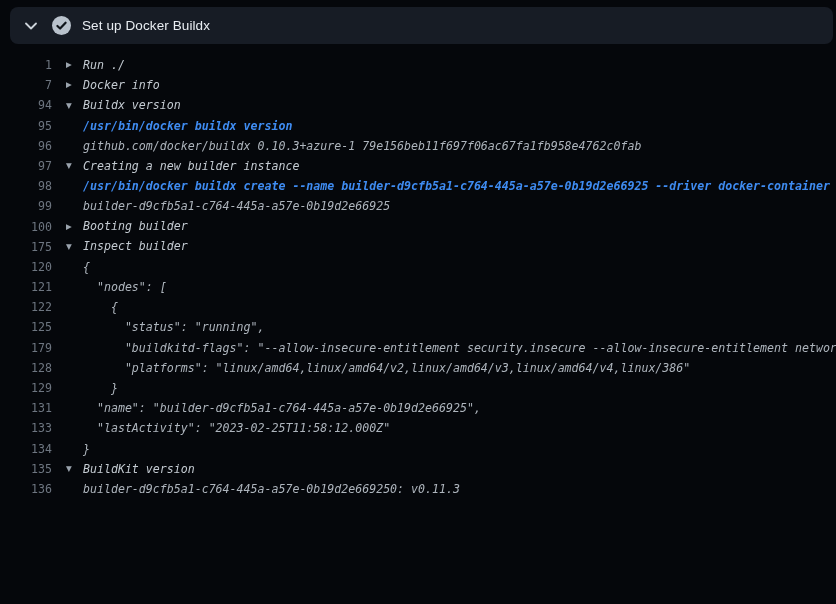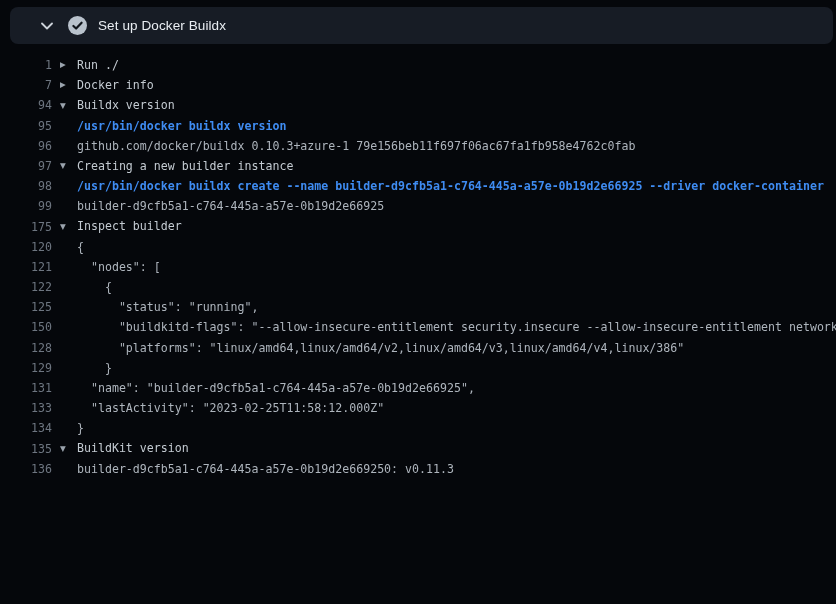--- a/index.html
+++ b/index.html
@@ -11,21 +11,21 @@
     overflow:hidden;
     font-family:"DejaVu Sans Mono","Liberation Mono",monospace;
   }
   .step-header{
     height:37px;
     margin:7px 3px 0 10px;
     border-radius:8px;
     background:var(--header-bg,#171c25);
     display:flex;
     align-items:center;
-    padding:0 24px;
+    padding:0 8px;
     cursor:pointer;
   }
   .chev{
     width:26px;height:100%;
     display:flex;align-items:center;justify-content:center;
     flex:0 0 auto;
   }
   .check{
     width:19px;height:19px;
     margin-left:8px;margin-right:11px;
@@ -50,21 +50,21 @@
     line-height:20.2px;
     white-space:pre;
   }
   .num{
     flex:0 0 52px;
     text-align:right;
     color:var(--line-number,#6e7681);
     cursor:pointer;
     text-decoration:none;
   }
-  .body{margin-left:8px;flex:1 1 auto;overflow:hidden;}
+  .body{margin-left:14px;flex:1 1 auto;overflow:hidden;font-style:italic;}
   .body.output,.body.command{padding-left:17px;}
   .body.command{color:var(--command-text,#3f8cf2);font-weight:bold;}
   .body.output{color:var(--output-text,#aeb5bd);}
   .body.group-expanded,.body.group-collapsed{cursor:pointer;}
   .tri{
     display:inline-block;
     width:17px;
     font-size:7.5px;
     vertical-align:1.5px;
     color:var(--arrow-color,#9aa3ad);
@@ -94,26 +94,27 @@
 
   <div class="log" id="log">
       <div class="row"><span class="num">1</span><span class="body group-collapsed"><span class="tri">▶</span><span class="gtext">Run ./</span></span></div>
       <div class="row"><span class="num">7</span><span class="body group-collapsed"><span class="tri">▶</span><span class="gtext">Docker info</span></span></div>
       <div class="row"><span class="num">94</span><span class="body group-expanded"><span class="tri">▼</span><span class="gtext">Buildx version</span></span></div>
       <div class="row"><span class="num">95</span><span class="body command">/usr/bin/docker buildx version</span></div>
       <div class="row"><span class="num">96</span><span class="body output">github.com/docker/buildx 0.10.3+azure-1 79e156beb11f697f06ac67fa1fb958e4762c0fab</span></div>
       <div class="row"><span class="num">97</span><span class="body group-expanded"><span class="tri">▼</span><span class="gtext">Creating a new builder instance</span></span></div>
       <div class="row"><span class="num">98</span><span class="body command">/usr/bin/docker buildx create --name builder-d9cfb5a1-c764-445a-a57e-0b19d2e66925 --driver docker-container</span></div>
       <div class="row"><span class="num">99</span><span class="body output">builder-d9cfb5a1-c764-445a-a57e-0b19d2e66925</span></div>
+      <div class="row"><span class="num">100</span><span class="body group-collapsed"><span class="tri">▶</span><span class="gtext">Booting builder</span></span></div>
       <div class="row"><span class="num">175</span><span class="body group-expanded"><span class="tri">▼</span><span class="gtext">Inspect builder</span></span></div>
       <div class="row"><span class="num">120</span><span class="body output">{</span></div>
       <div class="row"><span class="num">121</span><span class="body output">  "nodes": [</span></div>
       <div class="row"><span class="num">122</span><span class="body output">    {</span></div>
       <div class="row"><span class="num">125</span><span class="body output">      "status": "running",</span></div>
-      <div class="row"><span class="num">150</span><span class="body output">      "buildkitd-flags": "--allow-insecure-entitlement security.insecure --allow-insecure-entitlement network.host",</span></div>
+      <div class="row"><span class="num">179</span><span class="body output">      "buildkitd-flags": "--allow-insecure-entitlement security.insecure --allow-insecure-entitlement network.host",</span></div>
       <div class="row"><span class="num">128</span><span class="body output">      "platforms": "linux/amd64,linux/amd64/v2,linux/amd64/v3,linux/amd64/v4,linux/386"</span></div>
       <div class="row"><span class="num">129</span><span class="body output">    }</span></div>
       <div class="row"><span class="num">131</span><span class="body output">  "name": "builder-d9cfb5a1-c764-445a-a57e-0b19d2e66925",</span></div>
       <div class="row"><span class="num">133</span><span class="body output">  "lastActivity": "2023-02-25T11:58:12.000Z"</span></div>
       <div class="row"><span class="num">134</span><span class="body output">}</span></div>
       <div class="row"><span class="num">135</span><span class="body group-expanded"><span class="tri">▼</span><span class="gtext">BuildKit version</span></span></div>
       <div class="row"><span class="num">136</span><span class="body output">builder-d9cfb5a1-c764-445a-a57e-0b19d2e669250: v0.11.3</span></div>
     </div>
 
 </div>

